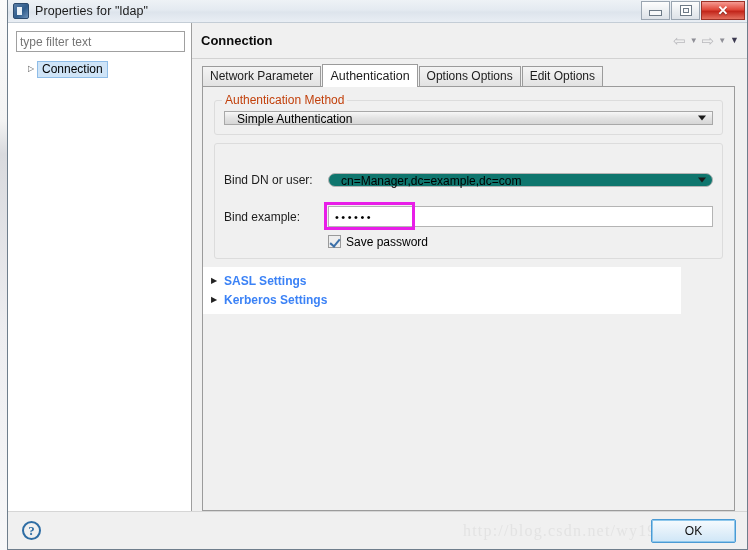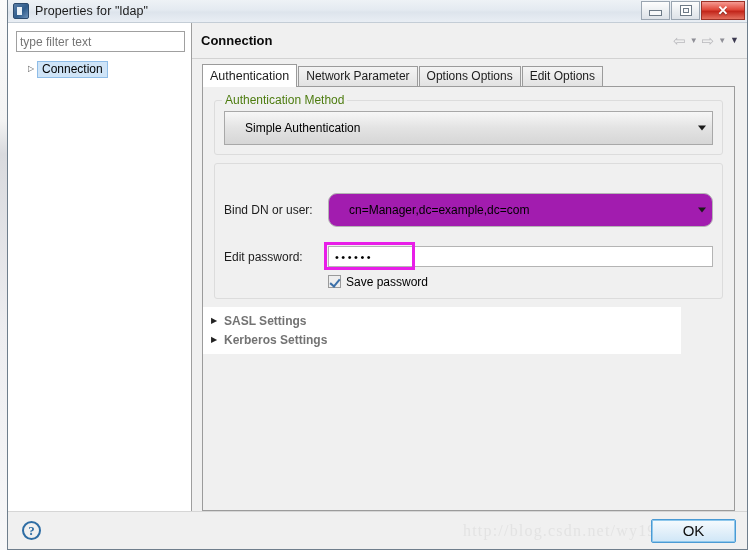--- a/index.html
+++ b/index.html
@@ -176,35 +176,35 @@
     border: 1px solid #dcdcdc;
     border-radius: 3px;
     margin: 5px 3px 8px 3px;
     padding: 10px 9px 9px 9px;
     position: relative;
   }
   .group > .legend {
     position: absolute; top: -8px; left: 7px;
     background: #f0f0f0;
     padding: 0 3px;
-    font-size: 12px; color: #4d7c0f;
+    font-size: 12px; color: #c2410c;
   }
 
   
   .combo {
-    height: 34px;
+    height: 14px;
     border: 1px solid #a8a8a8;
     background: linear-gradient(to bottom, #f7f7f7 0%, #e3e3e3 50%, #d6d6d6 100%);
-    display: flex; align-items: center;
-    font-size: 12px;
-    padding-left: 20px;
+    display: flex; 
+    font-size: 12px;
+    padding-left: 12px;
     position: relative;
   }
   .combo.flat {
-    background: #a21caf;
+    background: #0f766e;
     border-color: #b4b4b4;
     border-radius: 9px;
   }
   .combo .caret {
     position: absolute; right: 6px; top: 50%; transform: translateY(-50%);
     width: 0; height: 0;
     border-left: 4px solid transparent;
     border-right: 4px solid transparent;
     border-top: 5px solid #1b1b1b;
   }
@@ -279,21 +279,21 @@
   .section-row {
     display: flex; align-items: center;
     height: 19px;
     padding-left: 8px;
   }
   .section-arrow {
     width: 13px;
     font-size: 8px; color: #222;
     display: flex; align-items: center;
   }
-  .section-lbl { font-size: 12px; font-weight: bold; color: #737373; }
+  .section-lbl { font-size: 12px; font-weight: bold; color: #3b82f6; }
 
   
   #bottombar {
     height: 38px; min-height: 38px;
     border-top: 1px solid #d6d6d6;
     background: #f0f0f0;
     display: flex; align-items: center;
     padding: 0 11px 0 14px;
     position: relative;
   }
@@ -302,21 +302,21 @@
     border-radius: 50%;
     border: 2px solid #2e6da4;
     color: #2e6da4;
     font-size: 13px; font-weight: bold;
     display: flex; align-items: center; justify-content: center;
     font-family: "Liberation Serif", serif;
   }
   #btn-grp { margin-left: auto; display: flex; gap: 8px; z-index: 2; }
   .dlg-btn {
     width: 85px; height: 24px;
-    font-size: 15px;
+    font-size: 12px;
     font-family: "Liberation Sans", sans-serif;
     border: 1px solid #8d8d8d;
     background: linear-gradient(to bottom, #fbfbfb 0%, #efefef 45%, #dedede 100%);
     border-radius: 2px;
     color: #0f0f0f;
   }
   .dlg-btn.default {
     border: 1px solid #4a9ad4;
     box-shadow: 0 0 0 1px #8fc8ec inset;
     background: linear-gradient(to bottom, #f6fbfe 0%, #e5f1fa 45%, #cfe6f7 100%);
@@ -375,22 +375,22 @@
         <div class="nav-grp">
           <span class="nav-arrow">⇦</span>
           <span class="nav-caret">▼</span>
           <span class="nav-arrow">⇨</span>
           <span class="nav-caret">▼</span>
           <span class="nav-caret dark">▼</span>
         </div>
       </div>
 
       <div id="tabs">
+        <div class="tab">Network Parameter</div>
         <div class="tab active">Authentication</div>
-        <div class="tab">Network Parameter</div>
         <div class="tab">Options Options</div>
         <div class="tab">Edit Options</div>
       </div>
 
       <div id="tab-body">
 
         <div class="group">
           <span class="legend">Authentication Method</span>
           <div class="combo">
             <span>Simple Authentication</span>
@@ -402,21 +402,21 @@
 
           <div class="row">
             <span class="lbl">Bind DN or user:</span>
             <div class="combo flat" style="flex:1">
               <span>cn=Manager,dc=example,dc=com</span>
               <span class="caret"></span>
             </div>
           </div>
 
           <div class="row">
-            <span class="lbl">Edit password:</span>
+            <span class="lbl">Bind example:</span>
             <div id="pwd-wrap">
               <div class="pwd-field">••••••</div>
               <div id="pwd-highlight"></div>
             </div>
           </div>
 
           <div class="sub-row">
             <span class="check-box"></span>
             <span class="check-lbl">Save password</span>
           </div>

